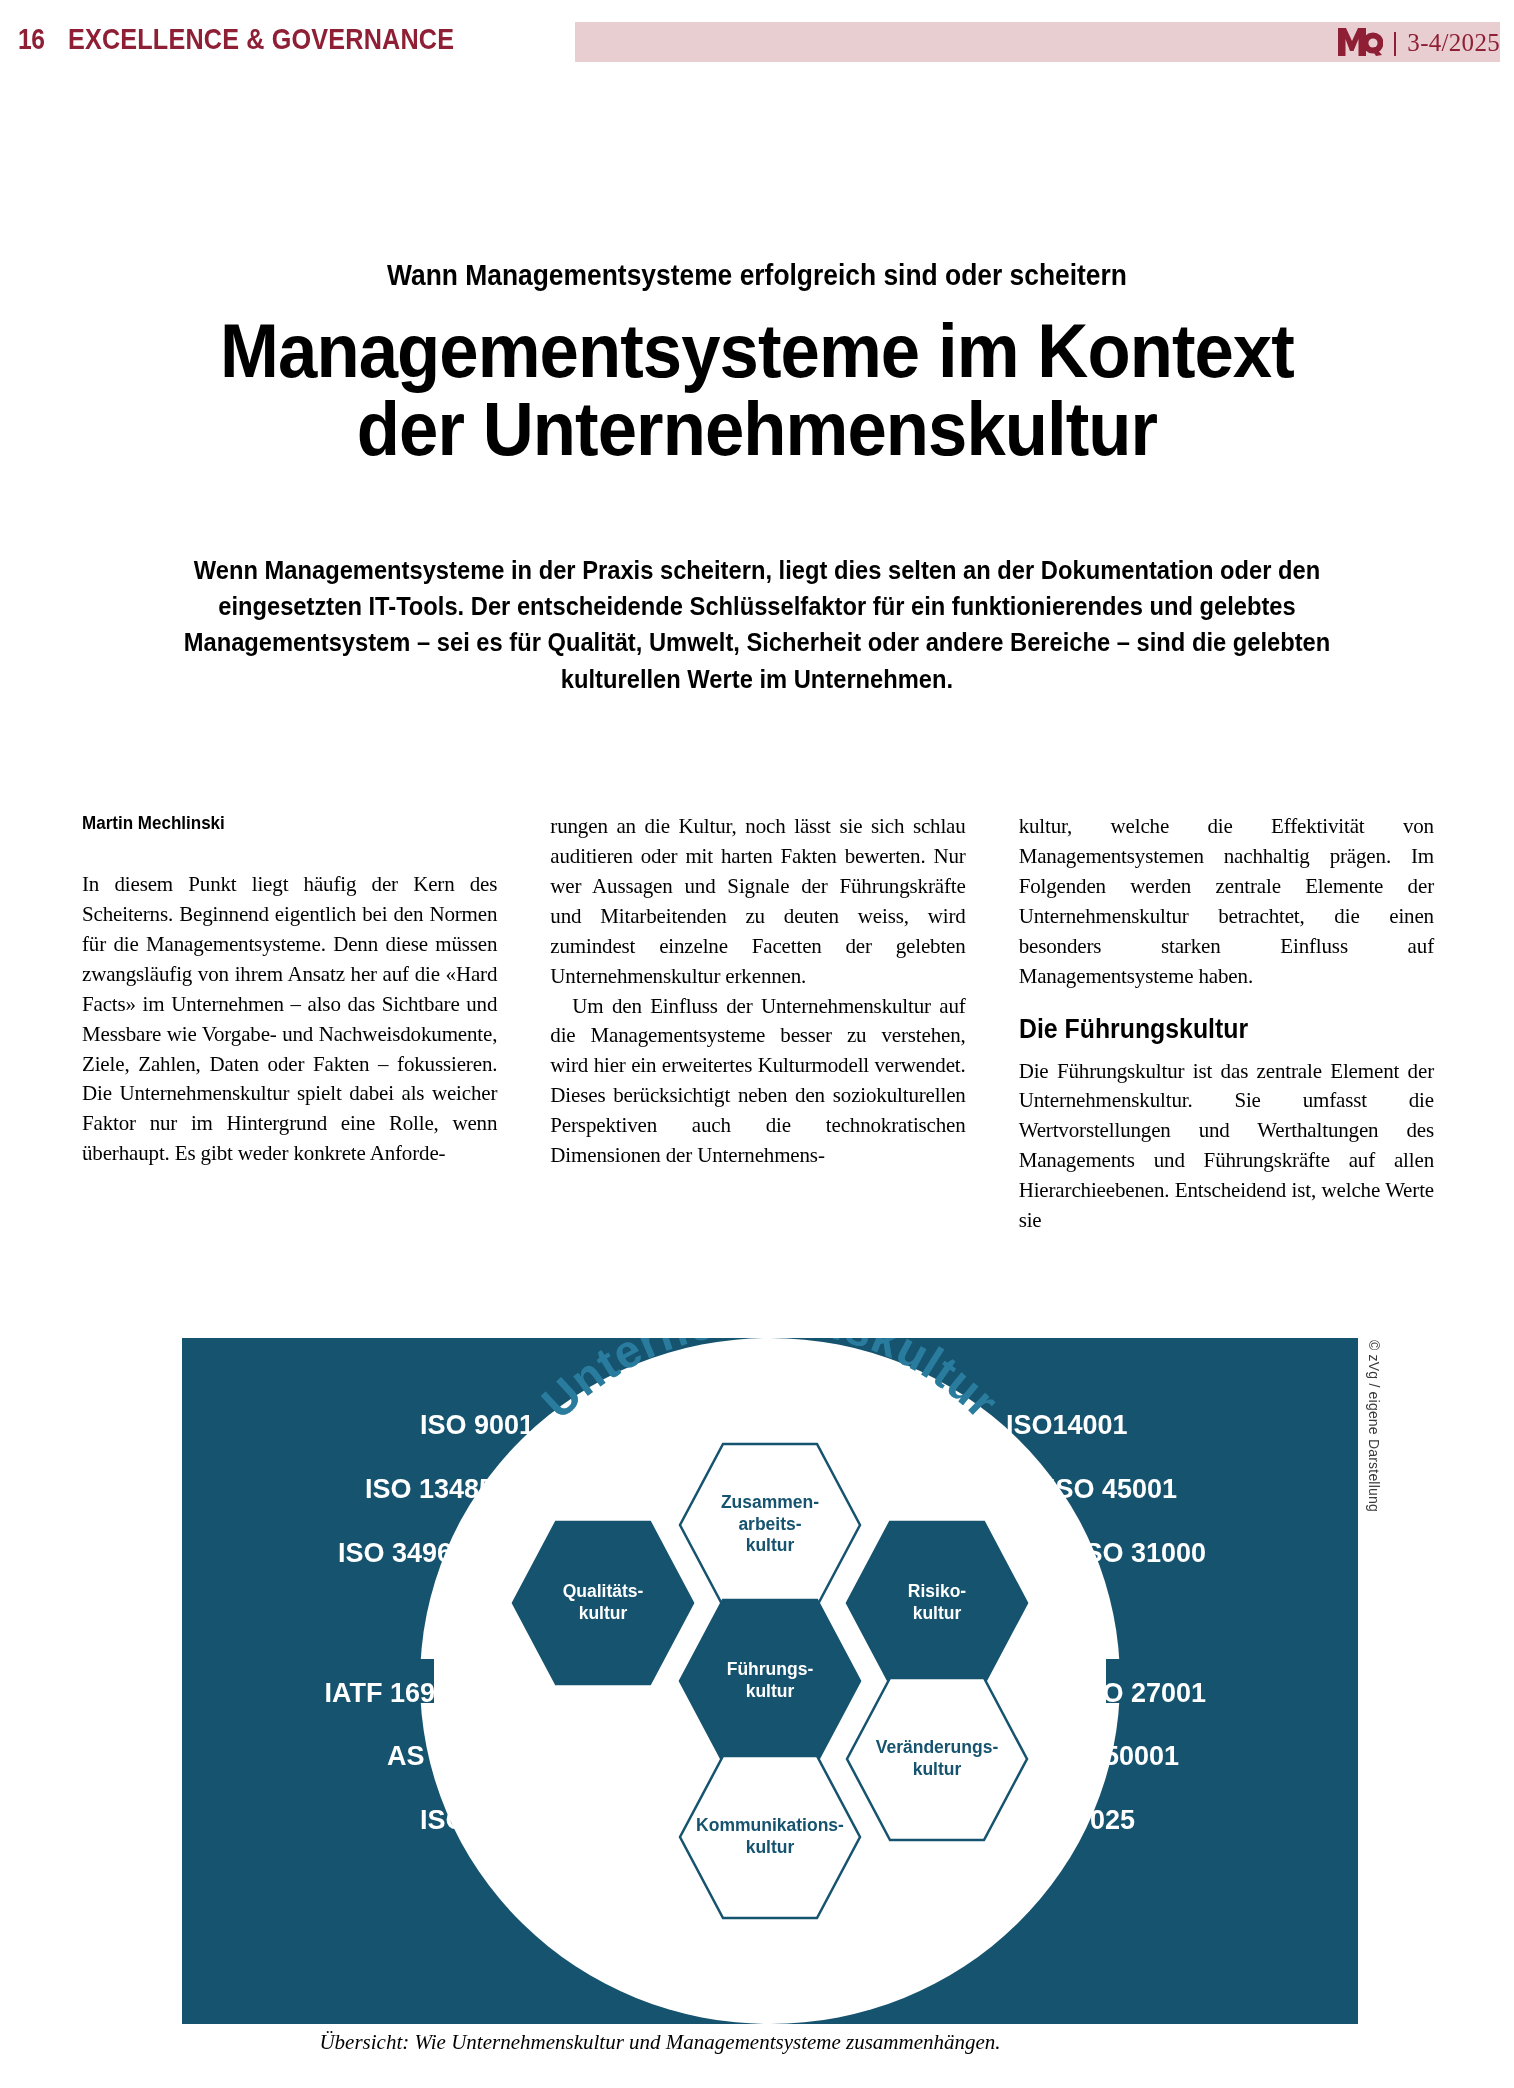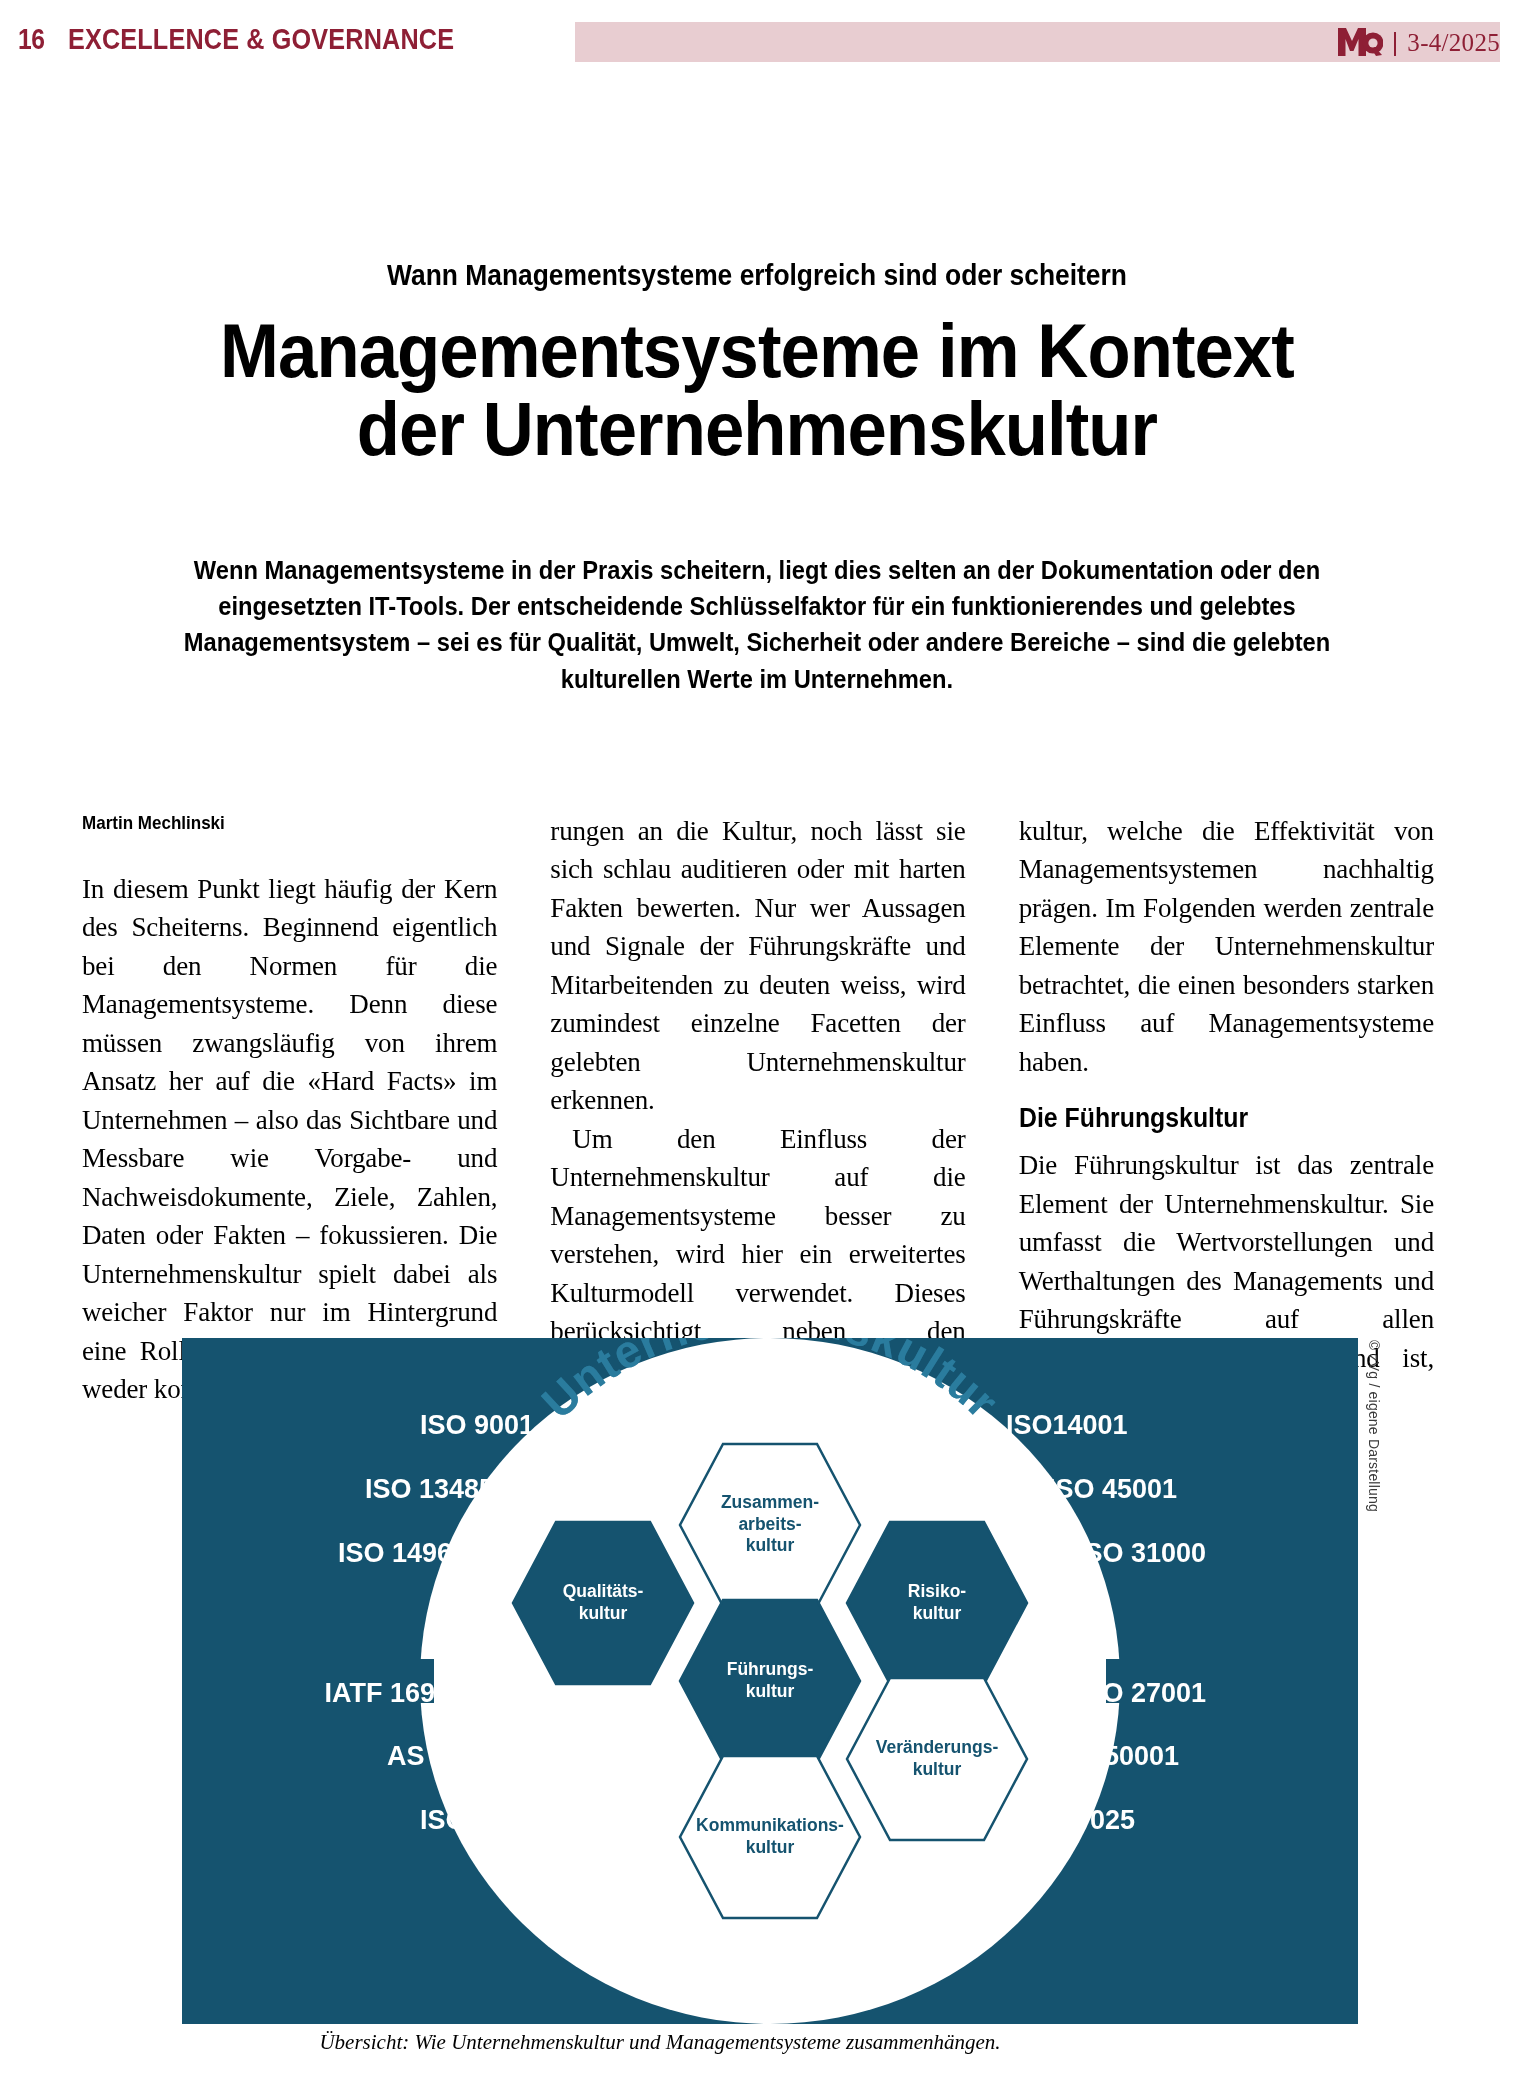--- a/index.html
+++ b/index.html
@@ -139,21 +139,21 @@
     font-family: "Liberation Sans Narrow", "Liberation Sans", sans-serif;
     font-weight: bold;
     font-size: 18.5px;
     color: #000;
     margin-bottom: 36px;
     transform: scaleX(0.92);
     transform-origin: left;
   }
   .col p {
     font-family: "Liberation Serif", serif;
-    font-size: 27px;
+    font-size: 21px;
     line-height: 1.425;
     color: #000;
     text-align: justify;
     hyphens: none;
     letter-spacing: -0.15px;
   }
   .col p.indent { text-indent: 22px; }
   .subhead {
     font-family: "Liberation Sans Narrow", "Liberation Sans", sans-serif;
     font-weight: bold;
@@ -438,21 +438,21 @@
           <div class="hexlabel">
             <div>Kommunikations-</div>
             <div>kultur</div>
           </div>
         </div>
       </div>
 
     <div>
         <div class="iso l" style="left: 352px; top: 72px;">ISO 9001</div>
         <div class="iso l" style="left: 312px; top: 136px;">ISO 13485</div>
-        <div class="iso l" style="left: 285px; top: 200px;">ISO 14965</div>
+        <div class="iso l" style="left: 285px; top: 200px;">ISO 34960</div>
         <div class="iso l" style="left: 283px; top: 340px;">IATF 16949</div>
         <div class="iso l" style="left: 310px; top: 403px;">AS 9100</div>
         <div class="iso l" style="left: 352px; top: 467px;">ISO 7101</div>
       </div>
     <div>
         <div class="iso r" style="left: 824px; top: 72px;">ISO14001</div>
         <div class="iso r" style="left: 866px; top: 136px;">ISO 45001</div>
         <div class="iso r" style="left: 895px; top: 200px;">ISO 31000</div>
         <div class="iso r" style="left: 895px; top: 340px;">ISO 27001</div>
         <div class="iso r" style="left: 868px; top: 403px;">ISO 50001</div>

